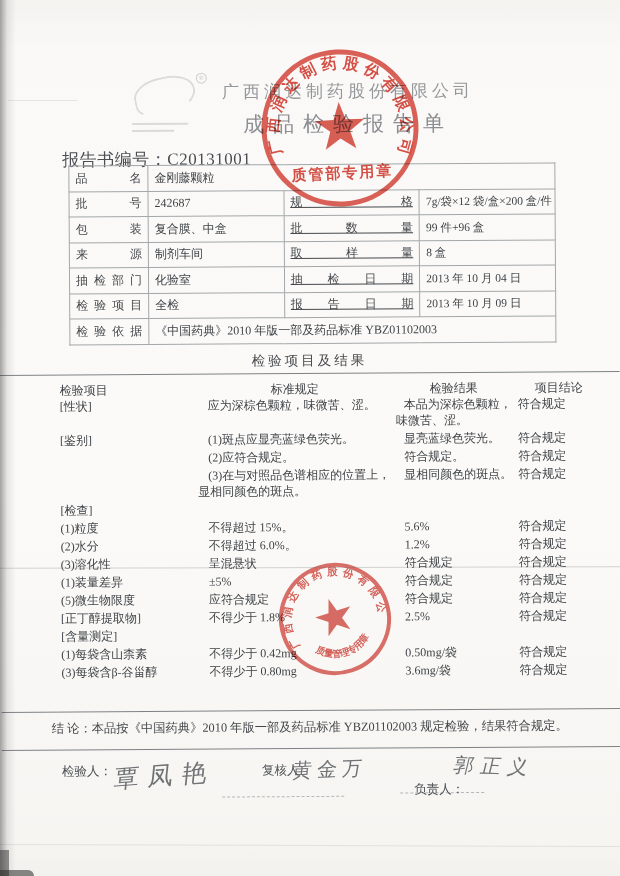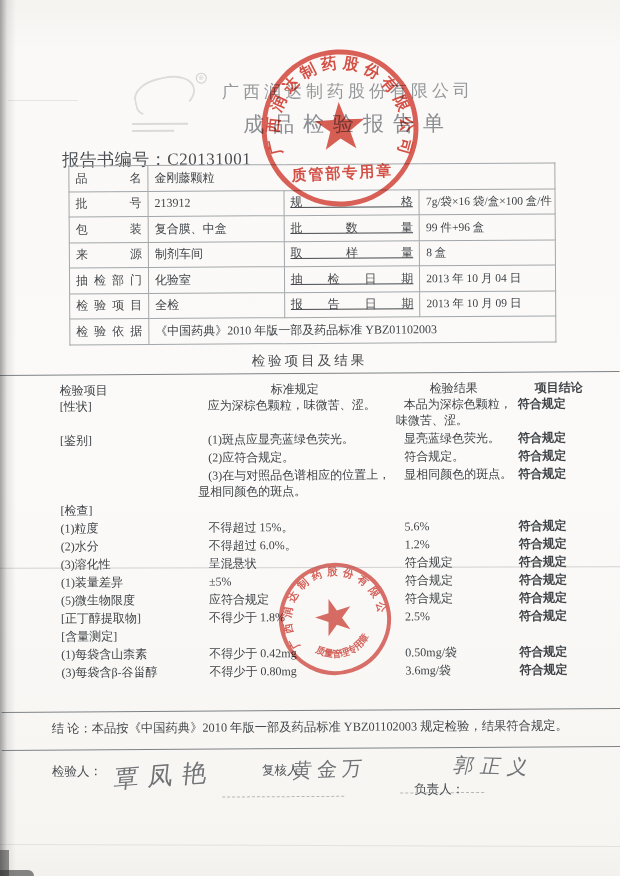--- a/index.html
+++ b/index.html
@@ -43,28 +43,28 @@
   .hr.h1{top:373px;}
   .hr.h2{top:710px;}
   .hr.h3{top:748px;}
   
   .r-table{position:absolute;left:54px;top:381px;width:552px;font-size:12px;line-height:16px;color:#3f4347;}
   .r-head,.r-row{display:grid;grid-template-columns:136px 202px 120px 94px;}
   .r-row{margin-bottom:2px;}
   .c-item{padding-left:6px;}
   .c-std{padding-left:8px;text-indent:10px;}
   .c-res{padding-left:4px;text-indent:8px;}
-  .c-con{padding-left:6px;font-weight:bold;}
+  .c-con{padding-left:6px;}
   .r-head{margin-bottom:0;}
   .r-head .c-std,.r-head .c-res{text-align:center;text-indent:0;}
   .r-head .c-con{text-align:center;padding-left:0;}
   
   .conclusion{position:absolute;left:50px;top:719px;width:562px;font-size:12.3px;color:#43464a;}
   .sig-label{position:absolute;font-size:12.5px;color:#4a4e52;top:762px;}
-  .sl1{left:50px;font-family:Liberation Mono, monospace;} .sl2{left:260px;} .sl3{left:412px;margin-top:20px;}
+  .sl1{left:60px;font-family:Liberation Mono, monospace;} .sl2{left:260px;} .sl3{left:412px;margin-top:20px;}
   .sig{position:absolute;color:#595c60;opacity:.85;white-space:nowrap;}
   .s1{left:112px;top:758px;font-size:25px;letter-spacing:9px;transform:rotate(-4deg) skewX(-10deg);}
   .s2{left:290px;top:756px;font-size:20px;letter-spacing:5px;transform:rotate(-2deg) skewX(-8deg);}
   .s3{left:452px;top:754px;font-size:20px;letter-spacing:7px;transform:rotate(2deg) skewX(-12deg);}
   .sig-line{position:absolute;height:1px;border-top:1px dashed rgba(120,122,124,.5);}
   .sgl1{left:220px;top:796px;width:122px;} .sgl2{left:398px;top:793px;width:84px;}
   
   .stamp{position:absolute;mix-blend-mode:multiply;}
   .stamp-top{left:252px;top:40px;opacity:.88;transform:rotate(-3deg);}
   .stamp-mid{left:273px;top:557px;opacity:.8;transform:rotate(-18deg);}
@@ -88,23 +88,23 @@
     </div>
 
     <table class="info">
       <tbody>
           <tr>
         <td class="lbl">品名</td>
         <td class="val" colspan="3">金刚藤颗粒</td>
       </tr>
       <tr>
         <td class="lbl">批号</td>
-        <td class="val" style="width:184px">213912</td>
+        <td class="val" style="width:184px">242687</td>
         <td class="lbl2">规格</td>
-        <td class="val2">7g/袋×16 袋/盒×100 盒/件</td>
+        <td class="val2">7g/袋×12 袋/盒×200 盒/件</td>
       </tr>
       <tr>
         <td class="lbl">包装</td>
         <td class="val">复合膜、中盒</td>
         <td class="lbl2">批数量</td>
         <td class="val2">99 件+96 盒</td>
       </tr>
       <tr>
         <td class="lbl">来源</td>
         <td class="val">制剂车间</td>

